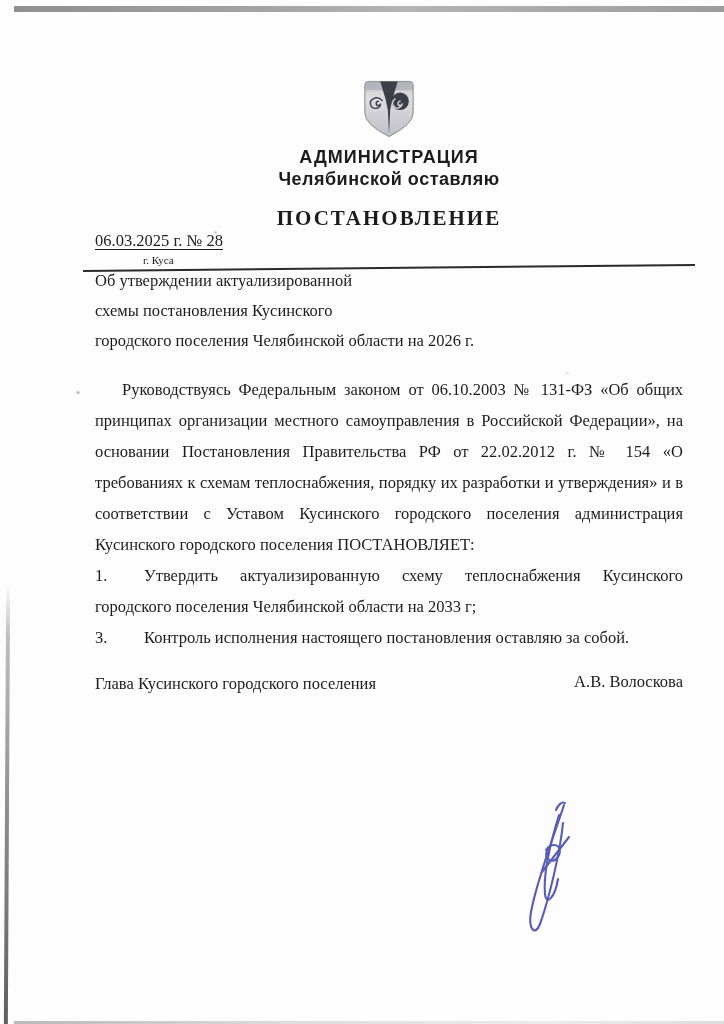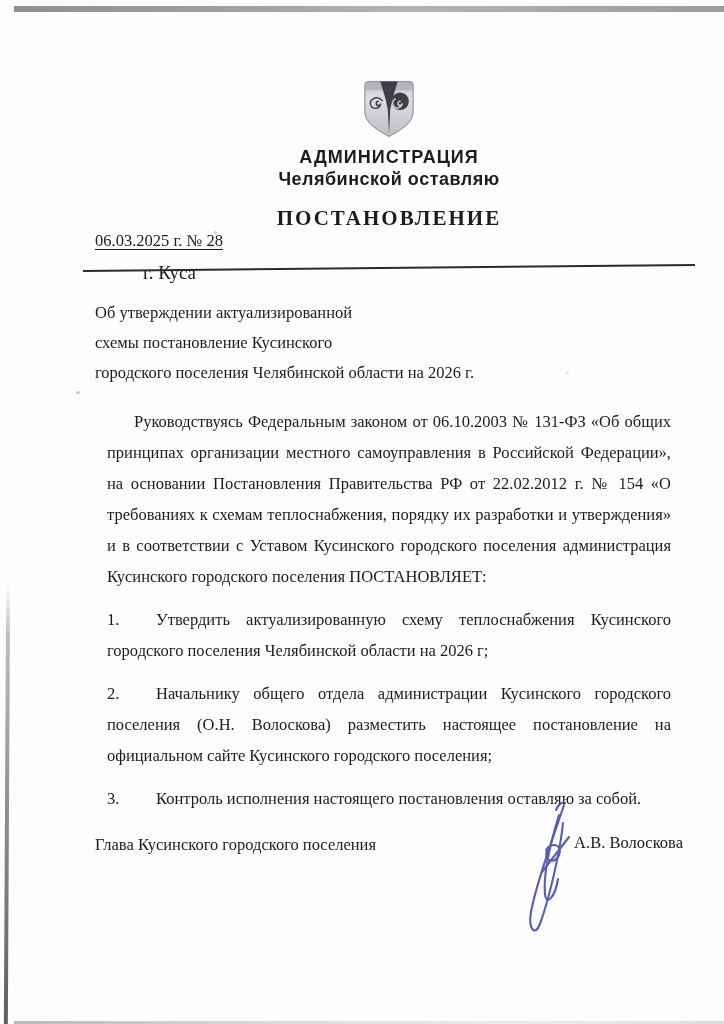--- a/index.html
+++ b/index.html
@@ -60,28 +60,28 @@
     transform:rotate(-0.55deg);
   }
 
   .dateline{
     font-size:16.5px;
     text-decoration:underline;
     text-underline-offset:3px;
     display:inline-block;
   }
   .place{
-    margin-top:11px;
+    margin-top:3px;
     margin-left:48px;
-    font-size:19px;
+    font-size:11px;
   }
 
-  .subject{margin-top:14px;font-size:16.5px;line-height:30px;}
+  .subject{font-size:16.5px;line-height:30px;}
 
-  .bodytext{margin:12px;font-size:16.5px;line-height:31px;text-align:justify;}
+  .bodytext{margin:0;font-size:16.5px;line-height:31px;text-align:justify;}
   p.preamble{margin-top:18px;text-indent:27px;}
   p.item .num{display:inline-block;width:49px;}
 
   .signrow{
     margin-top:21px;
     display:flex;justify-content:space-between;align-items:flex-start;
     font-size:16.5px;
   }
   .signrow .name{margin-top:-2px;}
 
@@ -125,31 +125,28 @@
       <div class="l3">Челябинской оставляю</div>
     </div>
 
     <div class="doctype">ПОСТАНОВЛЕНИЕ</div>
 
     <span class="dateline">06.03.2025 г. № 28</span>
     <div class="place">г. Куса</div>
 
     <div class="subject">
       <div>Об утверждении актуализированной</div>
-      <div>схемы постановление Кусинского</div>
+      <div>схемы постановления Кусинского</div>
       <div>городского поселения Челябинской области на 2026 г.</div>
     </div>
 
     <p class="bodytext preamble">Руководствуясь Федеральным законом от 06.10.2003 № 131-ФЗ «Об общих принципах организации местного самоуправления в Российской Федерации», на основании Постановления Правительства РФ от 22.02.2012 г. № 154 «О требованиях к схемам теплоснабжения, порядку их разработки и утверждения» и в соответствии с Уставом Кусинского городского поселения администрация Кусинского городского поселения ПОСТАНОВЛЯЕТ:</p>
 
     <p class="bodytext item">
-      <span class="num">1.</span><span>Утвердить актуализированную схему теплоснабжения Кусинского городского поселения Челябинской области на 2026 г;</span>
-    </p>
-    <p class="bodytext item">
-      <span class="num">2.</span><span>Начальнику общего отдела администрации Кусинского городского поселения  (О.Н. Волоскова) разместить настоящее постановление на официальном сайте Кусинского городского поселения;</span>
+      <span class="num">1.</span><span>Утвердить актуализированную схему теплоснабжения Кусинского городского поселения Челябинской области на 2033 г;</span>
     </p>
     <p class="bodytext item">
       <span class="num">3.</span><span>Контроль исполнения настоящего постановления оставляю за собой.</span>
     </p>
 
     <div class="signrow">
       <span>Глава Кусинского городского поселения</span>
       <span class="name">А.В. Волоскова</span>
     </div>
 

